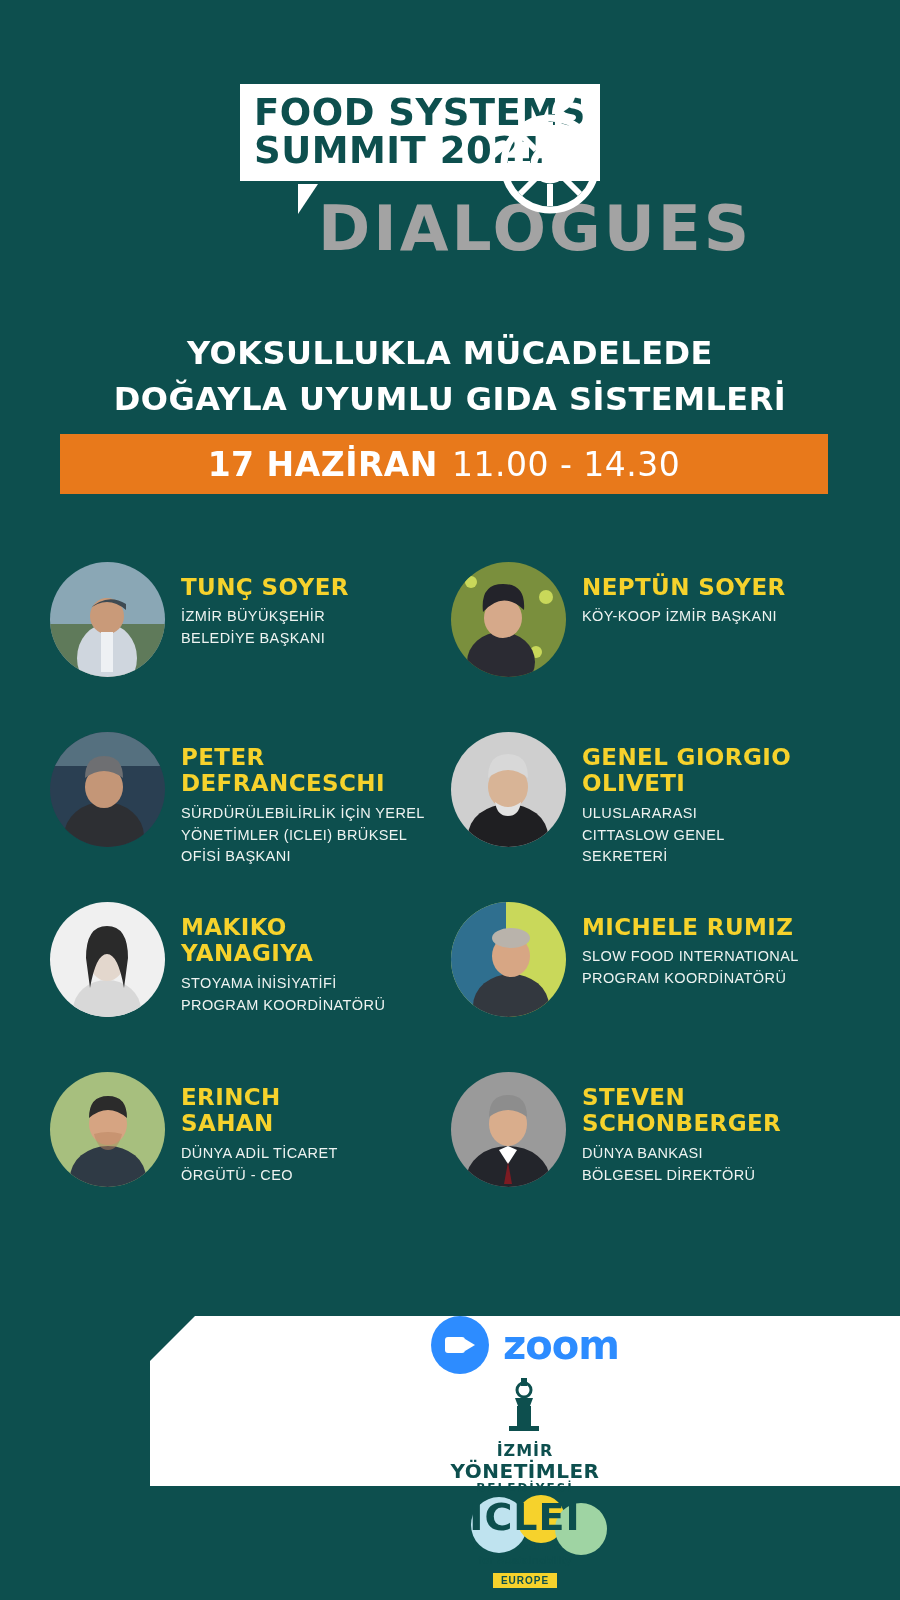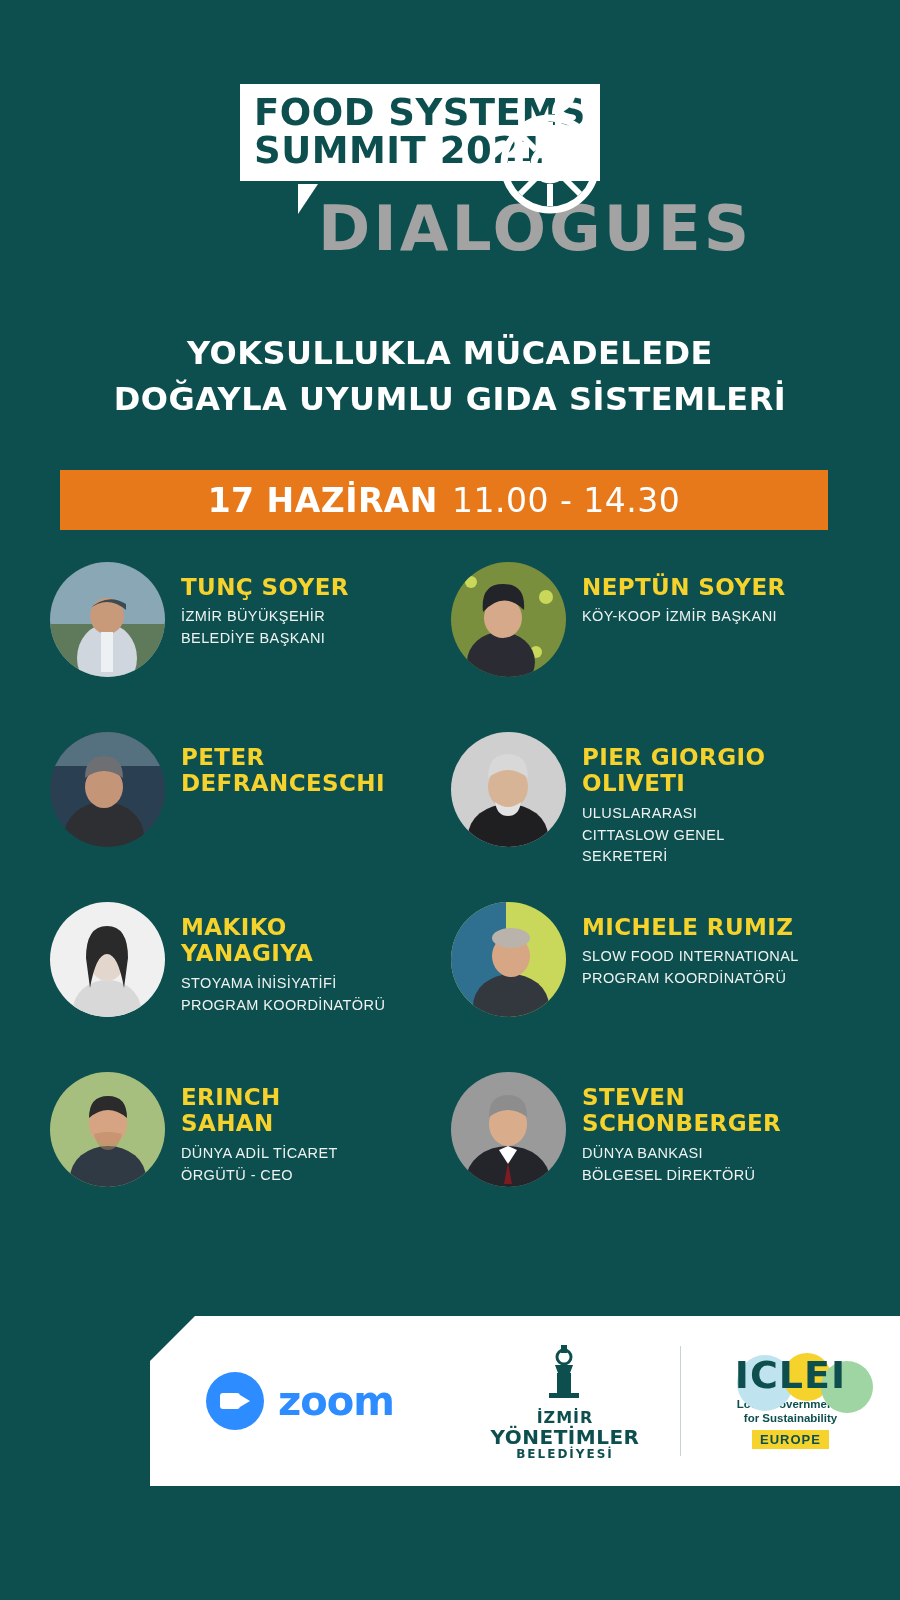--- a/index.html
+++ b/index.html
@@ -100,21 +100,20 @@
     position: absolute;
     top: 434px;
     left: 60px;
     width: 768px;
     height: 60px;
     background: #e8791b;
     display: flex;
     align-items: center;
     justify-content: center;
     gap: 14px;
-    margin-top: 36px;
   }
   .date-bar .date {
     color: #ffffff;
     font-size: 33px;
     font-weight: bold;
     letter-spacing: 0.5px;
     font-family: "DejaVu Sans", sans-serif;
   }
   .date-bar .time {
     color: #ffffff;
@@ -189,20 +188,21 @@
     width: 0;
     height: 0;
     border-right: 45px solid #ffffff;
     border-top: 45px solid #0d4f4e;
   }
   .footer-row {
     position: absolute;
     inset: 0;
     display: flex;
     align-items: center;
+    flex-direction: column;
   }
   .fz { width: 300px; display: flex; align-items: center; justify-content: center; gap: 14px; }
   .zoom-icon {
     width: 58px; height: 58px; border-radius: 50%;
     background: #2d8cff; position: relative;
   }
   .zoom-icon::before {
     content: "";
     position: absolute; left: 14px; top: 21px;
     width: 20px; height: 16px; background: #fff; border-radius: 3px;
@@ -231,21 +231,21 @@
     width: 1px; height: 110px; background: #c9d4d2;
   }
   .fl { flex: 1; display: flex; flex-direction: column; align-items: center; justify-content: center; }
   .iclei-word {
     font-size: 38px; font-weight: bold; color: #0d4f4e; letter-spacing: 1px;
     font-family: "DejaVu Sans", sans-serif;
   }
   .iclei-sub { font-size: 11.5px; color: #0d4f4e; line-height: 1.25; text-align: center; font-weight: bold;}
   .iclei-eu {
     margin-top: 5px; background: #f6d22c; color: #0d4f4e;
-    font-size: 13px; font-weight: bold; padding: 2px 8px; letter-spacing: 1px;
+    font-size: 10px; font-weight: bold; padding: 2px 8px; letter-spacing: 1px;
   }
 </style>
 </head>
 <body>
 
 <div class="poster">
 
   <div class="logo-block">
     <div class="logo-inner">
       <div class="logo-box">
@@ -328,35 +328,38 @@
           <rect width="115" height="115" fill="#2a3f52"></rect>
           <rect x="0" y="0" width="115" height="34" fill="#55707f"></rect>
           <ellipse cx="54" cy="104" rx="40" ry="34" fill="#2d2f33"></ellipse>
           <ellipse cx="54" cy="55" rx="19" ry="21" fill="#c49677"></ellipse>
           <path d="M35 46 q19 -14 38 0 q0 -22 -19 -22 q-19 0 -19 22 Z" fill="#6e6f72"></path>
         </svg>
       </div>
       <div class="sp-text">
         <div class="sp-name" style="white-space:pre-line">PETER
 DEFRANCESCHI</div>
+        <div class="sp-role" style="white-space:pre-line">SÜRDÜRÜLEBİLİRLİK İÇİN YEREL
+YÖNETİMLER (ICLEI) BRÜKSEL
+OFİSİ BAŞKANI</div>
       </div>
     </div>
 
     <div class="speaker">
       <div class="avatar">
         <svg class="sky" viewBox="0 0 115 115" width="115" height="115">
           <rect width="115" height="115" fill="#cfcfcf"></rect>
           <ellipse cx="57" cy="104" rx="40" ry="32" fill="#1f1f22"></ellipse>
           <ellipse cx="57" cy="55" rx="20" ry="22" fill="#d8b496"></ellipse>
           <path d="M37 46 q20 -16 40 0 q0 -24 -20 -24 q-20 0 -20 24 Z" fill="#d8d8d8"></path>
           <path d="M44 70 q13 10 26 0 q-2 14 -13 14 q-11 0 -13 -14 Z" fill="#e2e2e2"></path>
         </svg>
       </div>
       <div class="sp-text">
-        <div class="sp-name" style="white-space:pre-line">PIER GIORGIO
+        <div class="sp-name" style="white-space:pre-line">GENEL GIORGIO
 OLIVETI</div>
         <div class="sp-role" style="white-space:pre-line">ULUSLARARASI
 CITTASLOW GENEL
 SEKRETERİ</div>
       </div>
     </div>
 
     <div class="speaker">
       <div class="avatar">
         <svg class="sky" viewBox="0 0 115 115" width="115" height="115">

